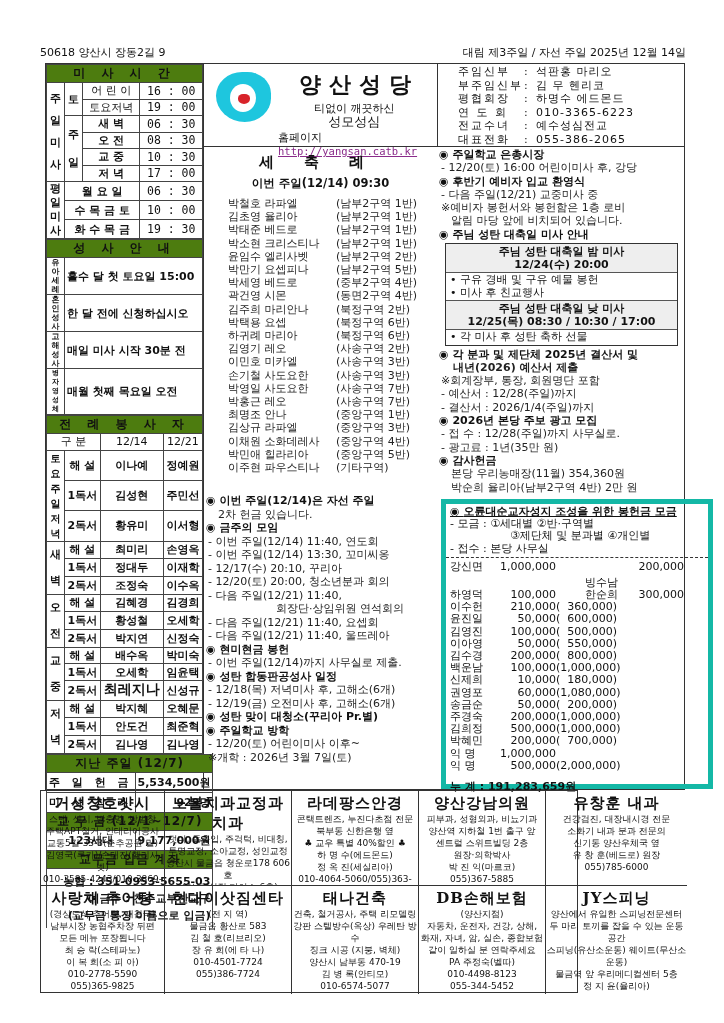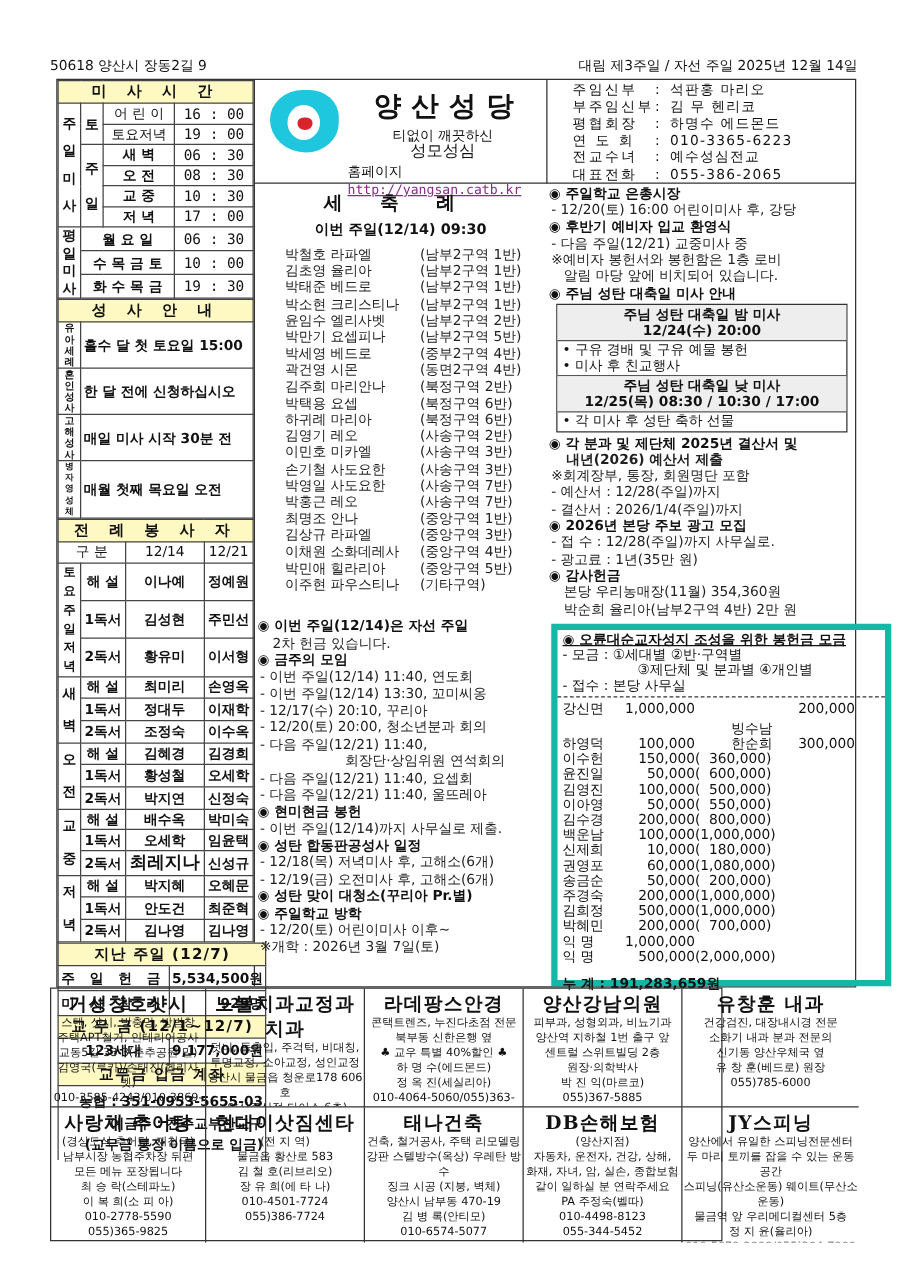--- a/index.html
+++ b/index.html
@@ -6,21 +6,21 @@
   body { width: 724px; height: 1023px; background: #fff; font-family: "DejaVu Sans", sans-serif; color: #111; position: relative; overflow: hidden; }
   .topline { position: absolute; top: 45px; left: 40px; width: 646px; height: 14px; font-size: 11px; }
   .topline .l { position: absolute; left: 0; top: 0; }
   .topline .r { position: absolute; right: 0; top: 0; }
   .frame { position: absolute; left: 45px; top: 63px; width: 640px; height: 727px; border: 1.5px solid #333; }
   .col-left { position: absolute; left: 0; top: 0; width: 158px; height: 100%; border-right: 1.5px solid #333; }
   .col-mid { position: absolute; left: 158px; top: 0; width: 233px; height: 100%; }
   .col-right { position: absolute; left: 391px; top: 0; width: 247px; height: 100%; }
   table { border-collapse: collapse; width: 100%; font-size: 11px; }
   td, th { border: 1px solid #444; text-align: center; height: 16.5px; padding: 0 2px; font-weight: normal; white-space: nowrap; }
-  .hd { background: #fef9c3; font-weight: bold; letter-spacing: 6px; font-size: 12px; height: 18px; }
+  .hd { background: #4d7c0f; font-weight: bold; letter-spacing: 6px; font-size: 12px; height: 18px; }
   .time { font-family: "DejaVu Sans Mono", monospace; font-size: 11.5px; }
   .sm { font-size: 8px; line-height: 9px; font-weight: bold; }
   .left-bold { font-weight: bold; text-align: left; }
   .account { text-align: right; font-size: 11px; line-height: 17px; padding: 4px 0; }
   .logo-area { position: absolute; left: 0; top: 0; width: 233px; height: 83px; border-bottom: 1px solid #333; }
   .logo-shape { position: absolute; left: 12px; top: 8px; width: 55px; height: 50px; background: #1ec6de; border-radius: 50% 45% 50% 55%; }
   .logo-inner { position: absolute; left: 14px; top: 12px; width: 26px; height: 28px; background: #fff; border-radius: 50%; }
   .logo-heart { position: absolute; left: 22px; top: 22px; width: 12px; height: 10px; background: #d8232a; border-radius: 50% 50% 60% 60%; }
   .church-name { position: absolute; left: 95px; top: 6px; font-size: 22px; font-weight: bold; letter-spacing: 8px; font-family: "DejaVu Serif", serif; }
   .motto { position: absolute; left: 110px; top: 38px; font-size: 11px; text-align: center; line-height: 13px; }
@@ -501,21 +501,21 @@
             <span style="width: 66px; text-align: right;">200,000</span>
           </div>
           <div class="don-row">
             <span class="nm">하영덕</span>
             <span class="am">100,000</span>
             <span style="width: 62px; text-align: right;">한순희</span>
             <span style="width: 66px; text-align: right;">300,000</span>
           </div>
           <div class="don-row">
             <span class="nm">이수헌</span>
-            <span class="am">150,000</span>
+            <span class="am">210,000</span>
             <span class="cm" style="white-space: pre;">(  360,000)</span>
           </div>
           <div class="don-row">
             <span class="nm">윤진일</span>
             <span class="am">50,000</span>
             <span class="cm" style="white-space: pre;">(  600,000)</span>
           </div>
           <div class="don-row">
             <span class="nm">김영진</span>
             <span class="am">100,000</span>

